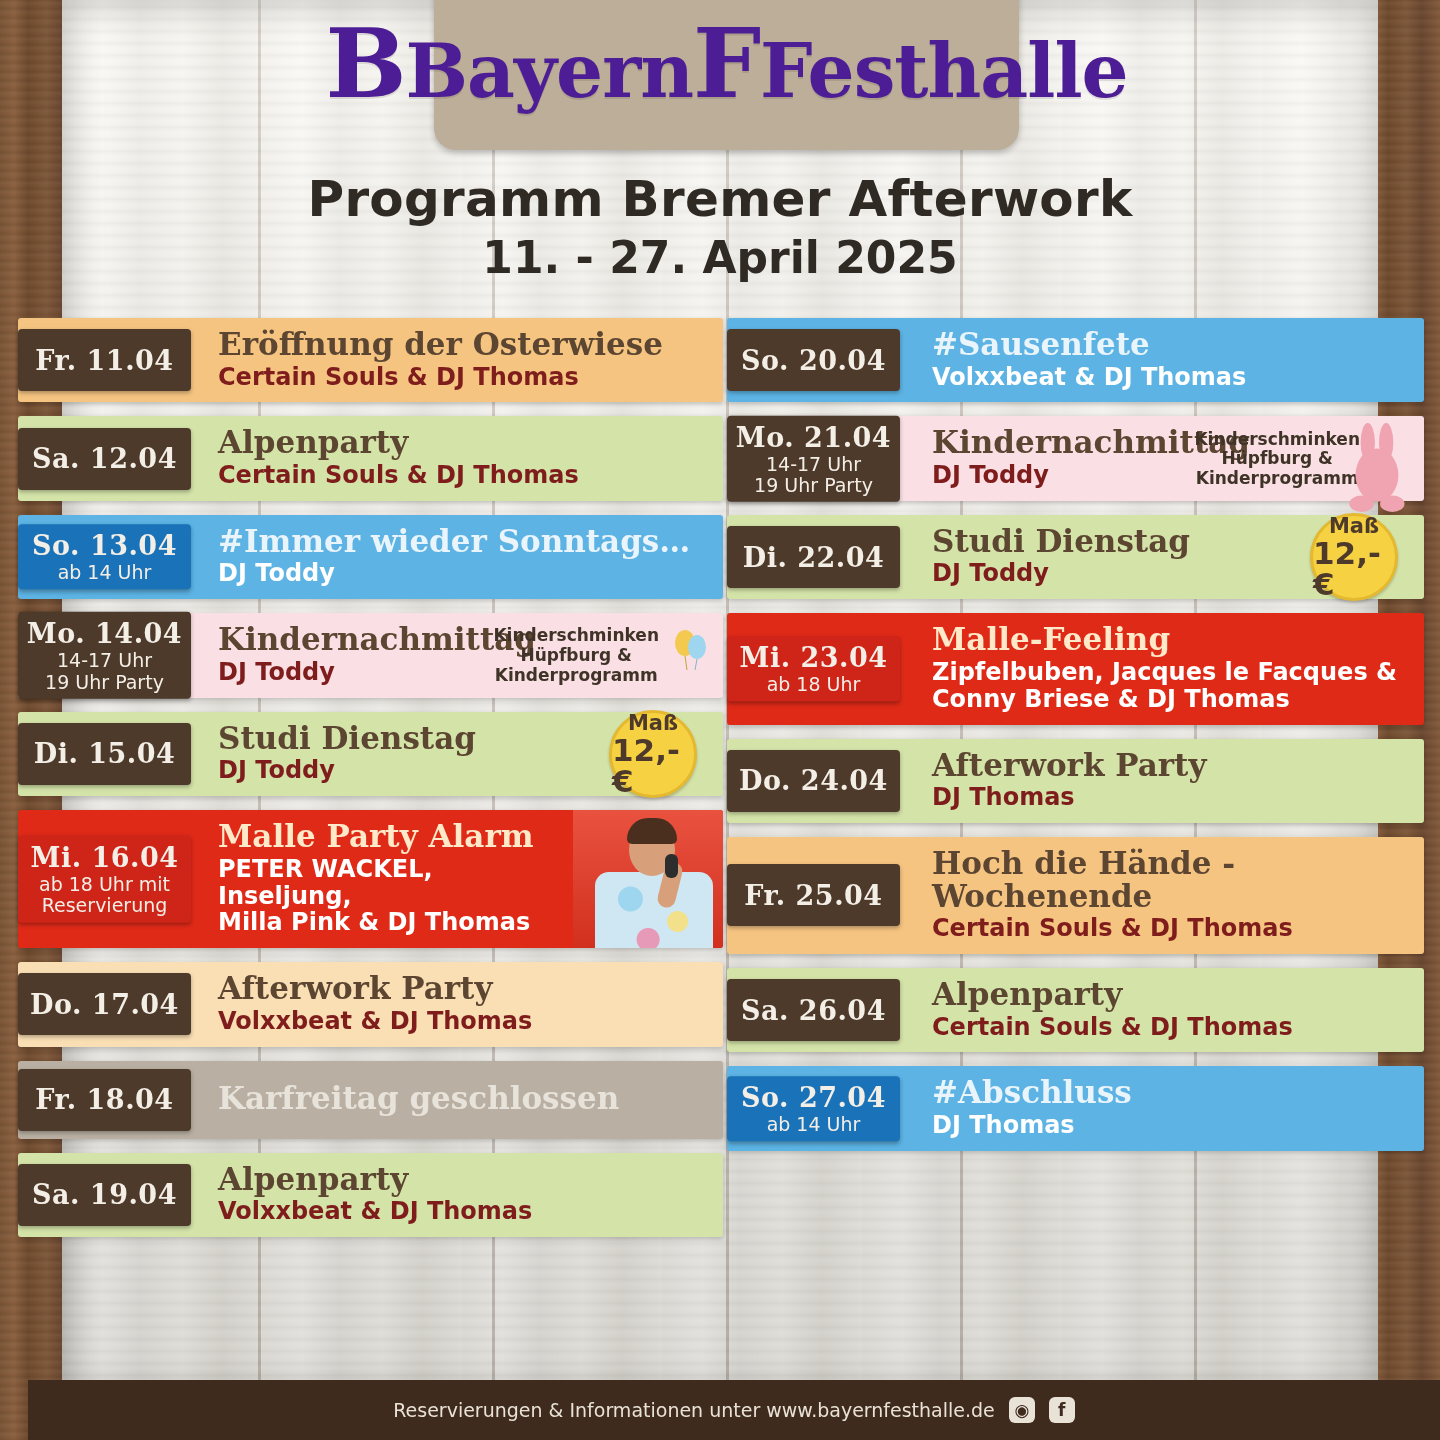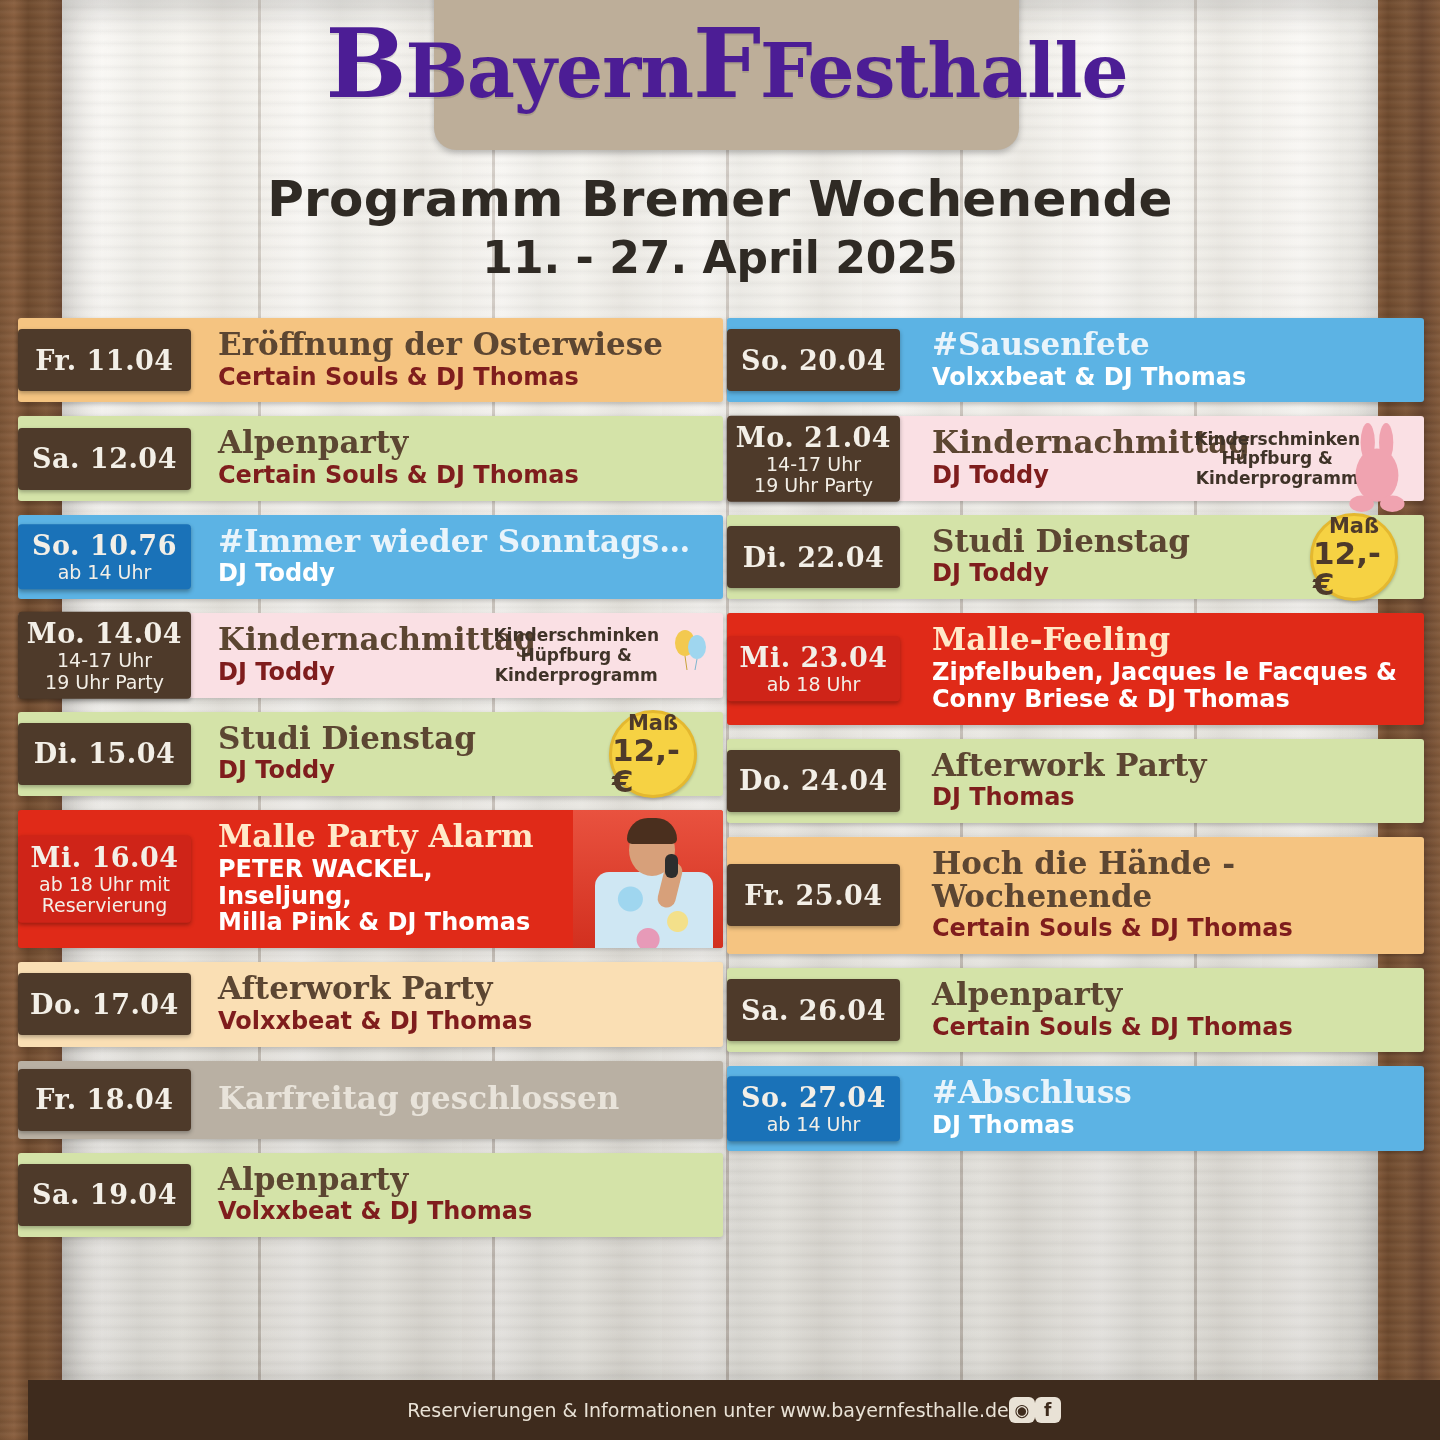--- a/index.html
+++ b/index.html
@@ -166,21 +166,21 @@
        radial-gradient(circle at 45% 75%, #e79ab8 0 11px, transparent 12px),
        #cfe7f3;
   }
   .photo .arm{ position:absolute; left:88px; top:52px; width:18px; height:46px; background:#d7a07a; border-radius:9px; transform:rotate(14deg); }
   .photo .mic{ position:absolute; left:92px; top:44px; width:13px; height:24px; border-radius:6px; background:#2d2d2d; }
 
   
   #footer{
     position:absolute; left:0; right:0; bottom:0; height:60px;
     background:#3e2b1d;
-    display:flex; align-items:center; justify-content:center; margin-left:28px;
+    display:flex; align-items:center; justify-content:center; gap:14px;margin-left:28px;
   }
   #footer-text{
     font-family:"DejaVu Sans", sans-serif; font-size:19px; color:#e9e2d6;
   }
   .social{
     width:26px; height:26px; border-radius:6px; background:#e9e2d6; color:#3e2b1d;
     display:flex; align-items:center; justify-content:center; font-size:17px; font-weight:bold;
     font-family:"DejaVu Sans", sans-serif;
   }
 </style>
@@ -196,21 +196,21 @@
   <div class="seam" style="left:1132px"></div>
 </div>
 
 <div id="logo-plate">
   <div id="logo-text">
     <span class="cap">B</span><span>Bayern</span><span class="cap">F</span><span>Festhalle</span>
   </div>
 </div>
 
 <div id="title-wrap">
-  <div id="title">Programm Bremer Wochenende</div>
+  <div id="title">Programm Bremer Afterwork</div>
   <div id="subtitle">11. - 27. April 2025</div>
 </div>
 
 <div class="col" id="col-left">
     <div class="row left">
       <div class="band c-orange">
         <div class="ev-title">Eröffnung der Osterwiese</div>
         <div class="ev-sub">Certain Souls &amp; DJ Thomas</div>
       </div>
       <div class="date">
@@ -225,21 +225,21 @@
       <div class="date">
         <div class="d1">Sa. 12.04</div>
       </div>
     </div>
     <div class="row left">
       <div class="band c-blue">
         <div class="ev-title">#Immer wieder Sonntags…</div>
         <div class="ev-sub">DJ Toddy</div>
       </div>
       <div class="date blue">
-        <div class="d1">So. 10.76</div>
+        <div class="d1">So. 13.04</div>
         <div class="d2">ab 14 Uhr</div>
       </div>
     </div>
     <div class="row left">
       <div class="band c-pink" style="padding-right: 200px;">
         <div class="ev-title">Kindernachmittag</div>
         <div class="ev-sub">DJ Toddy</div>
         <div class="kids-note">Kinderschminken<br>Hüpfburg &amp;<br>Kinderprogramm</div>
         <div class="balloon"><svg viewBox="0 0 34 44" width="34" height="44">
             <ellipse cx="12" cy="14" rx="10" ry="13" fill="#f3c94f"></ellipse>

